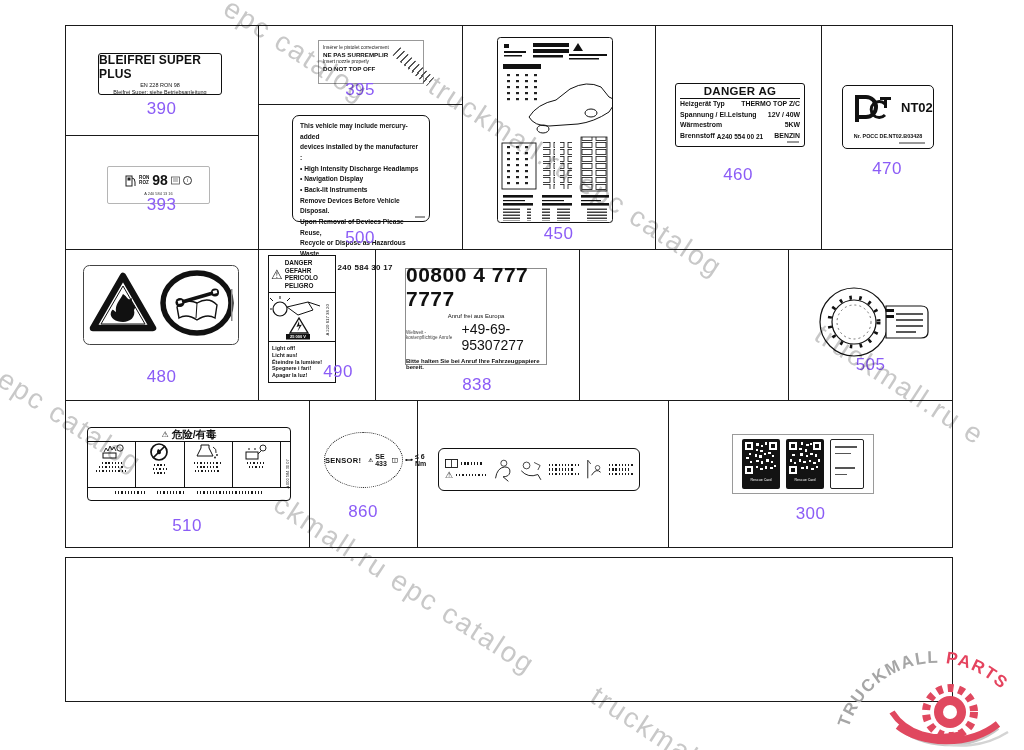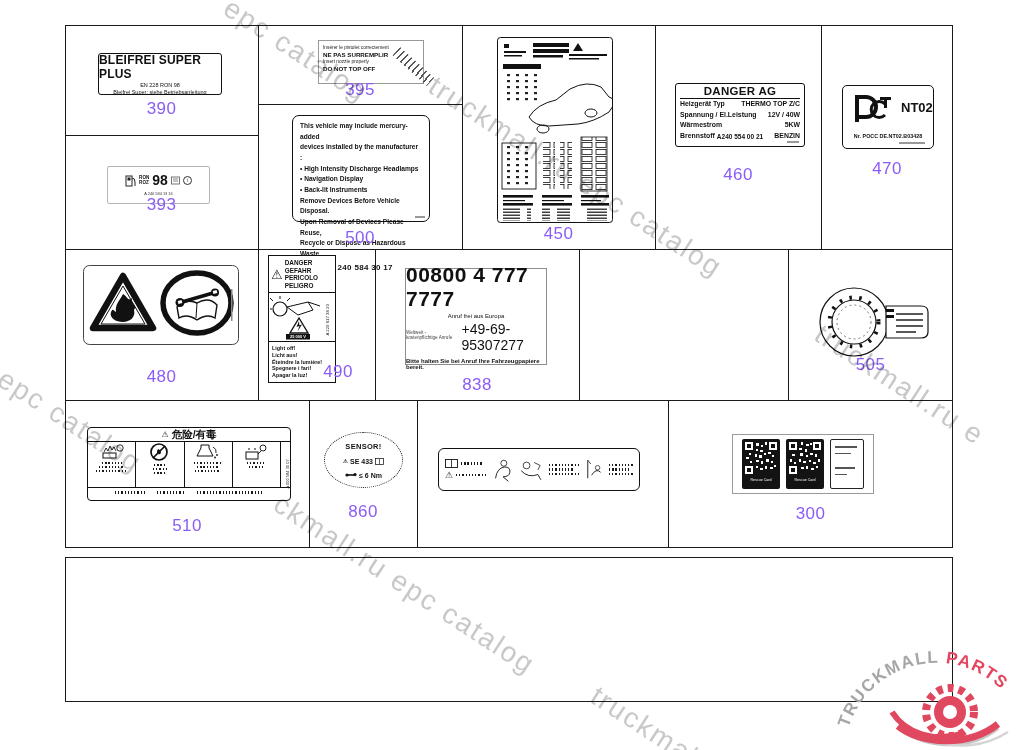--- a/index.html
+++ b/index.html
@@ -73,21 +73,21 @@
   .t510{font-size:10.5px;font-weight:bold}
   .w510s{font-size:8px}
   .p510row{display:flex;height:45px;border-top:1px solid #111;border-bottom:1px solid #111}
   .p510{flex:1;border-right:1px solid #111;padding:1px 2px;display:flex;flex-direction:column;
         align-items:center;gap:1.5px}
   .side510{width:9px;position:relative}
   .side510 div{position:absolute;left:-14px;top:24px;font-size:4px;transform:rotate(-90deg);width:40px;color:#222}
   .b510{display:flex;gap:12px;justify-content:center;padding-top:3px}
   
   .oval550{left:15px;top:32px;width:79px;height:56px;border:1.6px dotted #111;border-radius:50%;
-           display:flex;flex-direction:column;align-items:center;justify-content:center;gap:7px}
+           display:flex;flex-direction:row;align-items:center;justify-content:space-between;gap:7px}
   .t550{font-size:7.5px;font-weight:bold;letter-spacing:.3px}
   .r550{display:flex;align-items:center;gap:2px;font-size:7px;font-weight:bold}
   .w550{font-size:5.5px}
   
   .box570{left:21px;top:48px;width:202px;height:43px;border:1.2px solid #111;border-radius:6px;
           display:flex;align-items:center;gap:5px;padding:0 6px}
   .g570{display:flex;flex-direction:column;gap:2px;align-items:flex-start}
   
   .box600{left:64px;top:34px;width:142px;height:60px;border:1px solid #9a9a9a;display:flex;
           align-items:center;justify-content:center;gap:6px}

